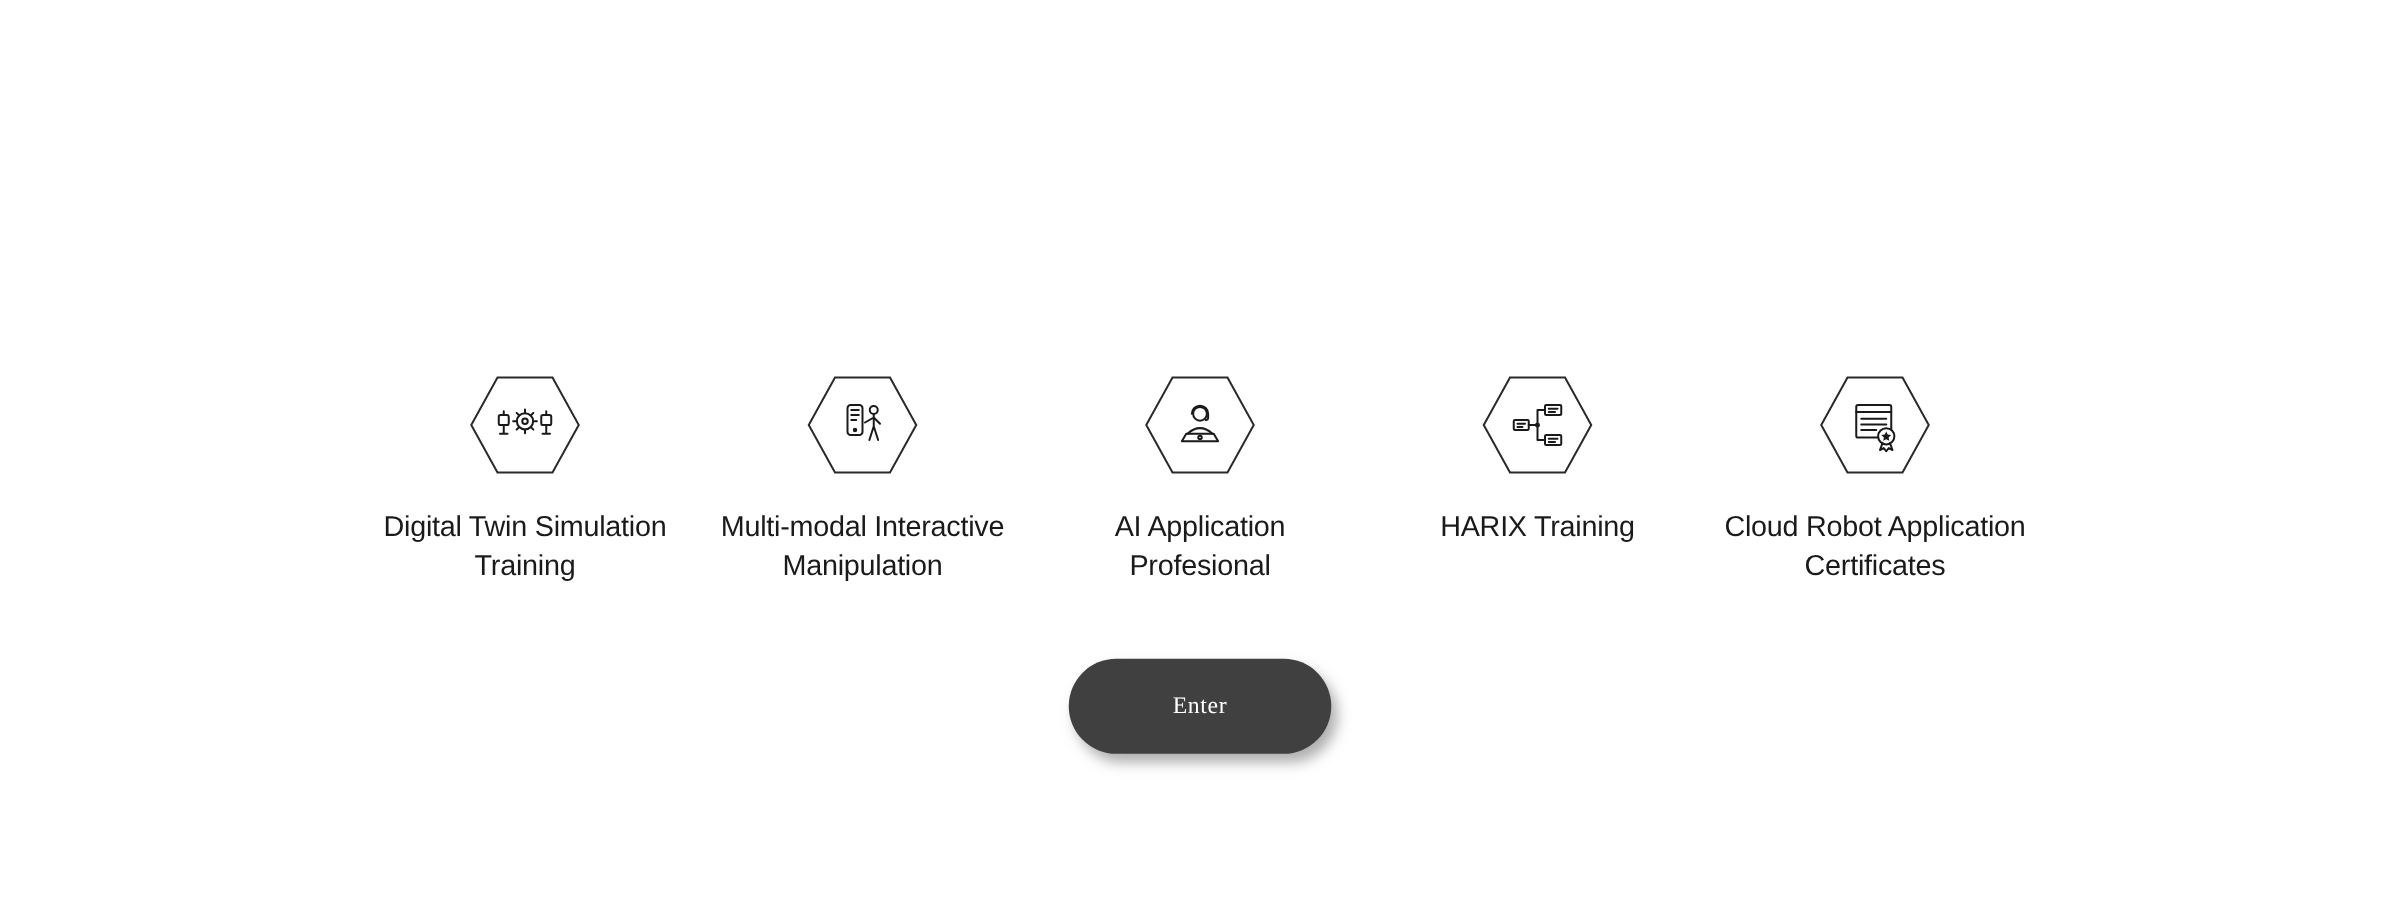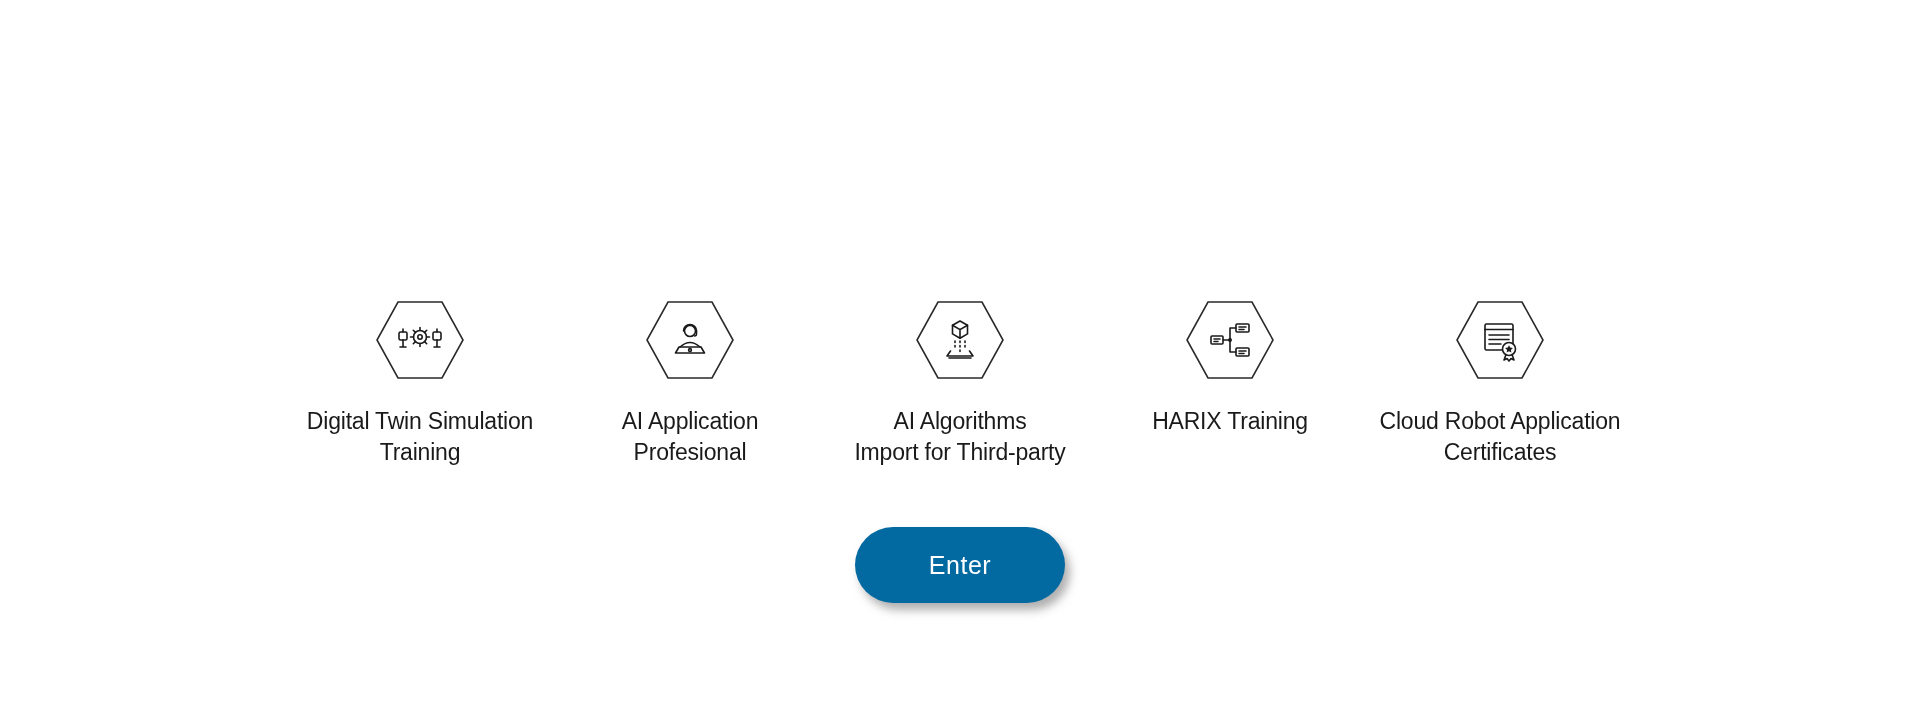--- a/index.html
+++ b/index.html
@@ -62,24 +62,24 @@
     left: 0;
     width: 100%;
     display: flex;
     justify-content: center;
   }
   .enter-button {
     width: 210px;
     height: 76px;
     border: none;
     border-radius: 38px;
-    background: #0369a1;
+    background: #404040;
     color: #ffffff;
-    font-family: Liberation Sans, sans-serif;
-    font-size: 25px;
+    font-family: Liberation Serif, serif;
+    font-size: 19px;
     letter-spacing: 0.5px;
     cursor: pointer;
     box-shadow: 5px 7px 10px rgba(110, 110, 110, 0.55);
   }
 </style>
 </head>
 <body>
 
 <div class="page">
 
@@ -97,57 +97,55 @@
           <rect x="3" y="16" width="8" height="8" rx="1.5"></rect>
           <path d="M7 24 v7 M4 31 h6 M7 13 v3"></path>
           <rect x="37" y="16" width="8" height="8" rx="1.5"></rect>
           <path d="M41 24 v7 M38 31 h6 M41 13 v3"></path>
         </svg>
       </div>
       <div class="feature-label">Digital Twin Simulation
 Training</div>
     </div>
 
+    <div class="feature">
+      <div class="hex-wrap">
+        <svg class="hex" viewBox="0 0 90 80">
+          <polygon points="23,2 67,2 88,40 67,78 23,78 2,40" fill="#ffffff" stroke="#2a2a2a" stroke-width="1.6"></polygon>
+        </svg>
+        <svg class="glyph" viewBox="0 0 48 48" fill="none" stroke="#1a1a1a" stroke-width="1.6" stroke-linecap="round" stroke-linejoin="round">
+          <rect x="12" y="8" width="12" height="24" rx="2.5"></rect>
+          <path d="M15 12 h6 M15 16 h6 M15 20 h4"></path>
+          <circle cx="18" cy="28" r="1" fill="#1a1a1a"></circle>
+          <circle cx="33" cy="12" r="3.2"></circle>
+          <path d="M33 15.5 V 25 M33 18 l-7 4 M33 25 l-3.5 11 M33 25 l3.5 11 M33 18 l5 5"></path>
+        </svg>
+      </div>
+      <div class="feature-label">Multi-modal Interactive
+Manipulation</div>
+    </div>
 
     <div class="feature">
       <div class="hex-wrap">
         <svg class="hex" viewBox="0 0 90 80">
           <polygon points="23,2 67,2 88,40 67,78 23,78 2,40" fill="#ffffff" stroke="#2a2a2a" stroke-width="1.6"></polygon>
         </svg>
         <svg class="glyph" viewBox="0 0 48 48" fill="none" stroke="#1a1a1a" stroke-width="1.6" stroke-linecap="round" stroke-linejoin="round">
           <circle cx="24" cy="15" r="5.5"></circle>
           <path d="M17.5 15 a6.5 6.5 0 0 1 13 0"></path>
           <path d="M30.5 15 v3 a2 2 0 0 1 -2 2"></path>
           <path d="M14 31 q10 -9 20 0"></path>
           <path d="M13 31 h22 l3.5 6 H9.5 z"></path>
           <circle cx="24" cy="34" r="1.4"></circle>
         </svg>
       </div>
       <div class="feature-label">AI Application
 Profesional</div>
     </div>
 
-    <div class="feature">
-      <div class="hex-wrap">
-        <svg class="hex" viewBox="0 0 90 80">
-          <polygon points="23,2 67,2 88,40 67,78 23,78 2,40" fill="#ffffff" stroke="#2a2a2a" stroke-width="1.6"></polygon>
-        </svg>
-        <svg class="glyph" viewBox="0 0 48 48" fill="none" stroke="#1a1a1a" stroke-width="1.6" stroke-linecap="round" stroke-linejoin="round">
-          <path d="M24 5 l7.5 4.3 v8.6 L24 22.2 l-7.5 -4.3 v-8.6 z"></path>
-          <path d="M16.5 9.3 L24 13.6 l7.5 -4.3 M24 13.6 v8.6"></path>
-          <path d="M19 25 v9" stroke-dasharray="1.5 3"></path>
-          <path d="M24 25 v11" stroke-dasharray="1.5 3"></path>
-          <path d="M29 25 v9" stroke-dasharray="1.5 3"></path>
-          <path d="M14.5 35 l-3.5 5 h26 l-3.5 -5"></path>
-          <path d="M13 42 h22"></path>
-        </svg>
-      </div>
-      <div class="feature-label">AI Algorithms
-Import for Third-party</div>
-    </div>
 
     <div class="feature">
       <div class="hex-wrap">
         <svg class="hex" viewBox="0 0 90 80">
           <polygon points="23,2 67,2 88,40 67,78 23,78 2,40" fill="#ffffff" stroke="#2a2a2a" stroke-width="1.6"></polygon>
         </svg>
         <svg class="glyph" viewBox="0 0 48 48" fill="none" stroke="#1a1a1a" stroke-width="1.6" stroke-linecap="round" stroke-linejoin="round">
           <rect x="5" y="20" width="12" height="8" rx="1"></rect>
           <path d="M8 23 h6 M8 25.5 h4"></path>
           <rect x="30" y="8" width="13" height="8" rx="1"></rect>

